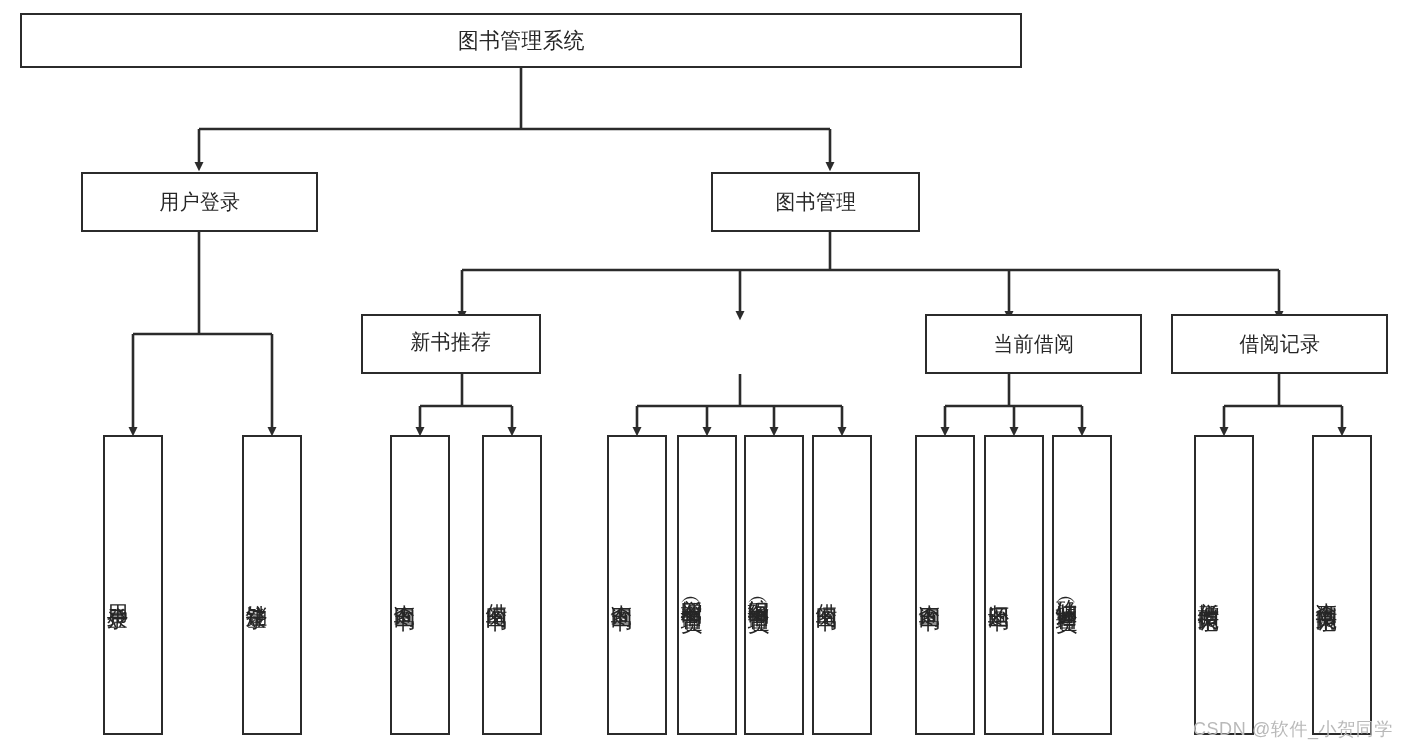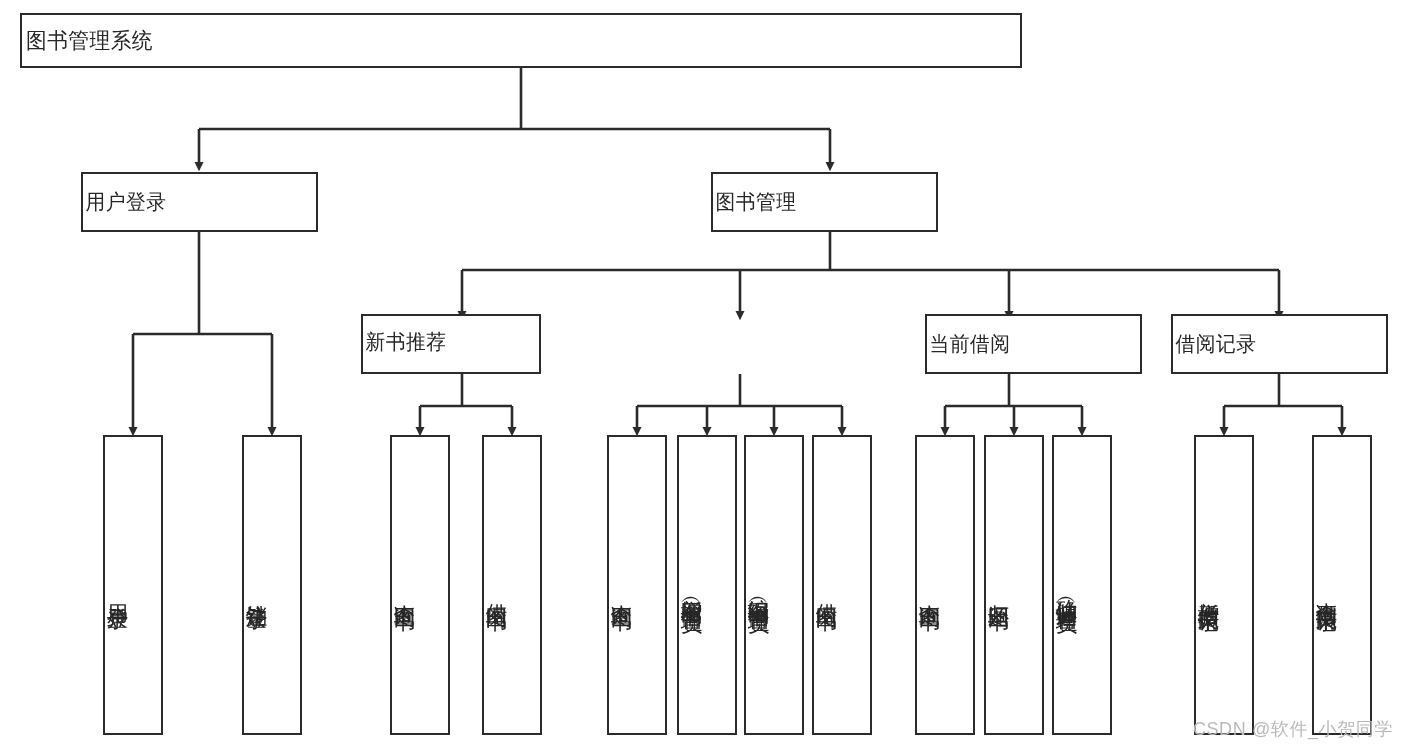--- a/index.html
+++ b/index.html
@@ -26,21 +26,21 @@
     height: 747px;
     pointer-events: none;
   }
   .node {
     position: absolute;
     box-sizing: border-box;
     background: #ffffff;
     border: 2.5px solid #2b2b2b;
     display: flex;
     align-items: center;
-    justify-content: flex-start;
+    justify-content: center;
     color: #262626;
     z-index: 2;
   }
   .node .label {
     display: block;
     line-height: 1.06;
     letter-spacing: 0.5px;
   }
   
   .node.horiz .label {
@@ -131,21 +131,21 @@
     </g>
   </svg>
 
   <div class="node horiz root" style="left:20px; top:13px; width:1002px; height:55px;">
     <span class="label">图书管理系统</span>
   </div>
 
   <div class="node horiz" style="left:81px; top:172px; width:237px; height:60px;">
     <span class="label">用户登录</span>
   </div>
-  <div class="node horiz" style="left:711px; top:172px; width:227px; height:60px;">
+  <div class="node horiz" style="left:711px; top:172px; width:209px; height:60px;">
     <span class="label">图书管理</span>
   </div>
 
   <div class="node horiz" style="left:361px; top:314px; width:180px; height:60px;font-family:Liberation Mono, monospace;">
     <span class="label">新书推荐</span>
   </div>
   <div class="node horiz" style="left:901px; top:314px; width:217px; height:60px;margin-left:24px;">
     <span class="label">当前借阅</span>
   </div>
   <div class="node horiz" style="left:1171px; top:314px; width:217px; height:60px;">

